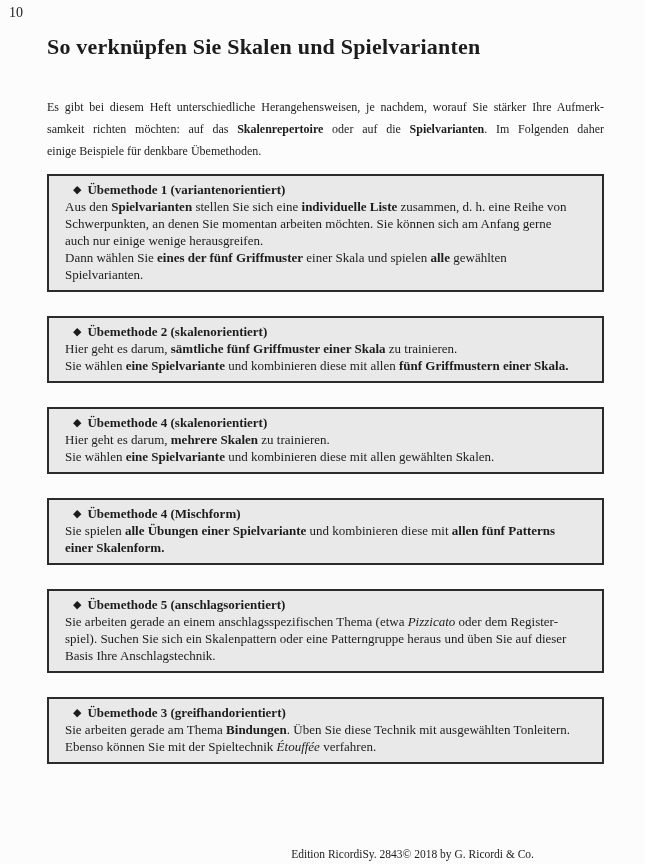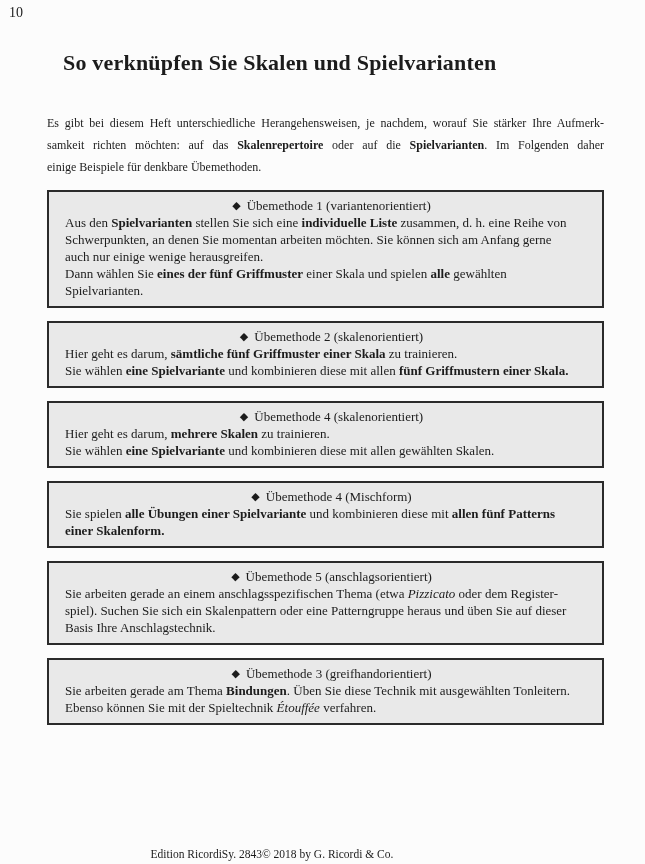--- a/index.html
+++ b/index.html
@@ -6,42 +6,42 @@
   body{
     width:645px;height:864px;
     background:var(--page-bg,#fcfcfc);
     font-family:"Liberation Serif","DejaVu Serif",serif;
     color:var(--text,#1c1c1c);
     position:relative;overflow:hidden;
   }
   .page{position:relative;width:542px;height:864px;border-radius:15px;}
   .pagenum{position:absolute;top:5px;left:9px;font-size:14px;}
   .content{position:absolute;top:34px;left:47px;width:557px;}
-  .title{font-size:22px;line-height:26px;font-weight:bold;margin:16px;letter-spacing:.2px;}
+  .title{font-size:22px;line-height:26px;font-weight:bold;margin:0;letter-spacing:.2px;}
   .intro{margin-top:36px;font-size:12px;line-height:22px;}
   .intro .tline{display:block;}
   .tline.j{text-align:justify;text-align-last:justify;}
   .boxes{display:block;}
   .box{
     background:var(--box-bg,#e9e9e9);
     border:2px solid var(--box-border,#2b2b2b);
-    margin-top:13px;
+    margin-top:24px;
     padding:5px 12px 7px 16px;
     font-size:13px;line-height:17px;
   }
   .box:first-child{margin-top:12px;}
-  .box .heading{font-weight:normal;padding-left:8px;white-space:nowrap;text-align:center;}
+  .box .heading{font-weight:bold;padding-left:8px;white-space:nowrap;}
   .box .bullet{display:inline-block;margin-right:6px;font-size:11px;vertical-align:1px;}
   .box .tline{display:block;white-space:nowrap;}
   .b{font-weight:bold;}
   .i{font-style:italic;}
   .footer{
     position:absolute;left:0;right:0;bottom:4px;
     padding:0 8px 0 10px;
-    display:flex;justify-content:center;align-items:baseline;
+    display:flex;justify-content:flex-end;align-items:baseline;
     font-size:11.5px;
   }
 </style>
 </head>
 <body style="--page-bg: #fcfcfc; --text: #1c1c1c; --box-bg: #e9e9e9; --box-border: #2b2b2b;">
 
 <div class="page">
   <div class="pagenum">10</div>
 
   <div class="content">

